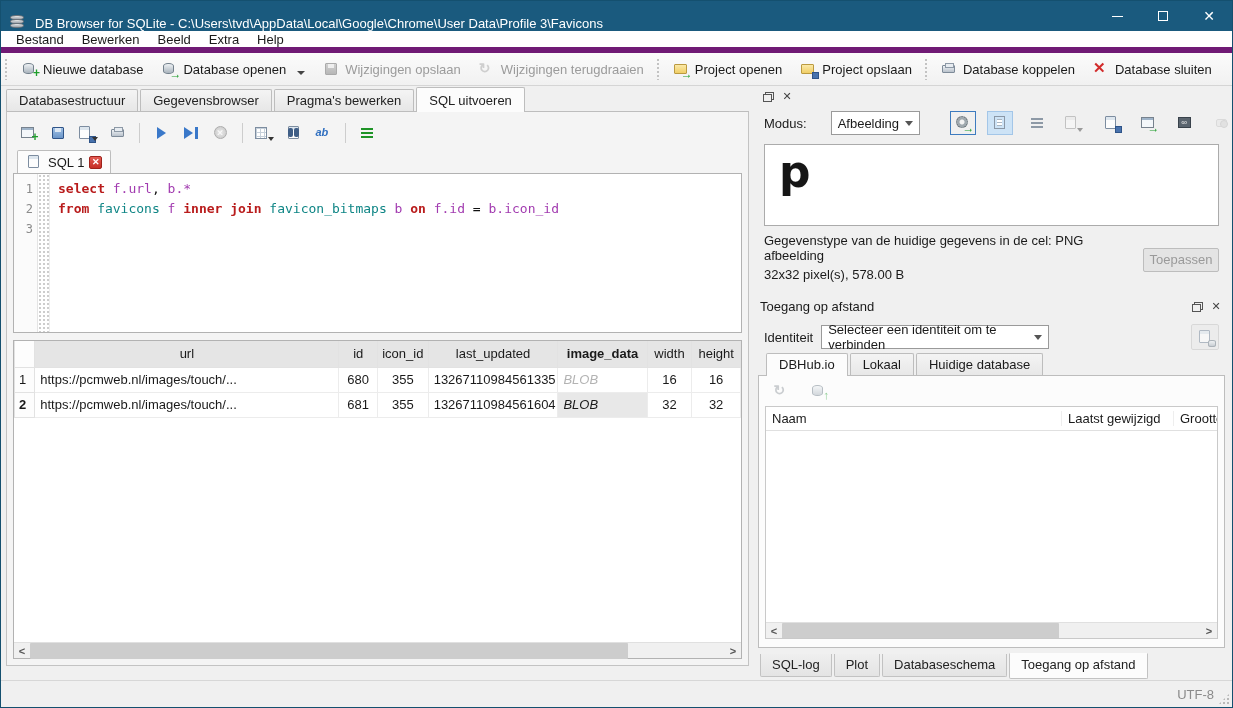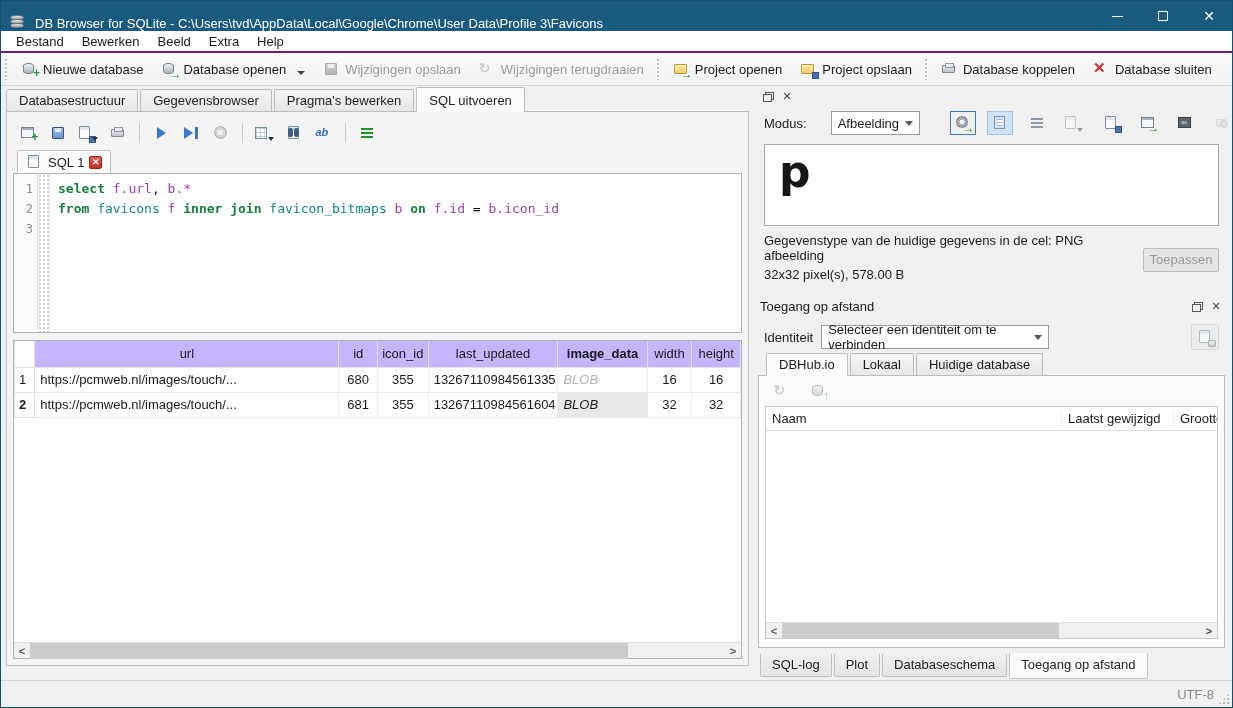--- a/index.html
+++ b/index.html
@@ -11,21 +11,21 @@
   .titlebar .appicon { width:18px; height:16px; margin:0 8px 0 8px; position:relative; }
   .appicon .cyl { position:absolute; left:1px; width:14px; height:5px; background:linear-gradient(#e8e8e8,#9aa2aa); border:1px solid #6c747c; border-radius:50%/60%; }
   .appicon .cyl:nth-child(1){ top:0; } .appicon .cyl:nth-child(2){ top:4px; } .appicon .cyl:nth-child(3){ top:8px; }
   .titlebar .title { font-size:13px; flex:1 1 auto; white-space:nowrap; overflow:hidden; }
   .winbtns { display:flex; height:100%; }
   .winbtn { width:46px; height:100%; display:flex; align-items:center; justify-content:center; color:#fff; font-size:14px; cursor:default; }
   .winbtn .sq { width:10px; height:10px; border:1px solid #fff; display:inline-block; }
   .winbtn .mn { width:11px; height:1px; background:#fff; display:inline-block; }
 
   
-  .menubar { height:22px; background:#ffffff; display:flex; align-items:center; padding-left:6px; flex:0 0 22px; border-bottom:2px solid #701a75; }
+  .menubar { height:22px; background:#ffffff; display:flex; align-items:center; padding-left:6px; flex:0 0 22px; border-bottom:6px solid #701a75; }
   .menu-item { padding:2px 9px; font-size:13px; }
 
   
   .toolbar { height:33px; background:linear-gradient(#fbfbfb,#f1f1f1); border-bottom:1px solid #d5d5d5; display:flex; align-items:center; flex:0 0 33px; }
   .tb-handle { width:5px; height:22px; margin:0 3px; background-image:radial-gradient(#c3c3c3 1px, transparent 1.2px); background-size:4px 4px; }
   .tb-group { display:flex; align-items:center; height:100%; }
   .tb-btn { display:flex; align-items:center; gap:5px; padding:4px 8px; font-size:13px; color:#1a1a1a; background:transparent; border:1px solid transparent; }
   .tb-btn.disabled { color:#9b9b9b; }
   .tb-btn.disabled .ico { opacity:.45; filter:grayscale(1); }
   .dd-arrow { width:0; height:0; border-left:4px solid transparent; border-right:4px solid transparent; border-top:4px solid #444; margin-left:2px; }
@@ -89,30 +89,30 @@
   .sqltab { display:flex; align-items:center; gap:5px; background:#fcfcfc; border:1px solid #bdbdbd; border-bottom:none; border-radius:2px 2px 0 0; padding:3px 8px 4px; font-size:13px; }
   .sqltab .closebox { width:13px; height:13px; background:linear-gradient(#e25a52,#c62f27); border:1px solid #9e221b; border-radius:2px; color:#fff; font-size:9px; line-height:11px; text-align:center; font-weight:bold; }
 
   
   .editor { flex:0 0 160px; height:160px; background:#fff; border:1px solid #b2b2b2; display:flex; overflow:hidden; margin-top:-1px; }
   .gutter { width:24px; background:#fbfbfb; border-right:1px solid #e4e4e4; padding-top:5px; text-align:right; }
   .gutter div { font-family:"DejaVu Sans Mono", monospace; font-size:12px; color:#8b8b8b; line-height:20px; padding-right:4px; }
   .foldcol { width:12px; background-image:radial-gradient(#cdcdcd 0.8px, transparent 1px); background-size:4px 4px; border-right:1px solid #eee; }
   .codearea { flex:1; padding:5px 0 0 8px; font-family:"DejaVu Sans Mono", monospace; font-size:13px; }
   .codeline { line-height:20px; white-space:pre; }
-  .tk-kw { color:#15803d; font-weight:bold; }
+  .tk-kw { color:#b91c1c; font-weight:bold; }
   .tk-tbl { color:#0e8585; }
   .tk-id { color:#a23bb0; }
   .tk-str { color:#e01515; }
   .tk-pl { color:#111; }
 
   
   .results-wrap { flex:1 1 auto; margin-top:7px; border:1px solid #b2b2b2; background:#fff; display:flex; flex-direction:column; min-height:0; }
   .grid { width:100%; border-collapse:collapse; table-layout:fixed; font-size:13px; }
-  .grid th { font-weight:normal; text-align:center; background:#c4b5fd; border:1px solid #e2e2e2; border-top:none; height:26px; overflow:hidden; white-space:nowrap; }
+  .grid th { font-weight:normal; text-align:center; background:#e5e5e5; border:1px solid #e2e2e2; border-top:none; height:26px; overflow:hidden; white-space:nowrap; }
   .grid th.boldcol { font-weight:bold; }
   .grid td { border:1px solid #ececec; height:25px; padding:0 5px; overflow:hidden; white-space:nowrap; }
   .grid .rownum { text-align:left; background:#fdfdfd; border-color:#e2e2e2; padding:0 2px 0 4px; }
   .al-r { text-align:center; } .al-l { text-align:left; }
   .blobgray { color:#b3b3b3; font-style:italic; }
   .blobsel { color:#1a1a1a; font-style:italic; background:#e8e8e8; }
   .bold { font-weight:bold; }
 
   
   .hscroll { height:16px; flex:0 0 16px; background:#f0f0f0; display:flex; align-items:center; border-top:1px solid #e0e0e0; }

